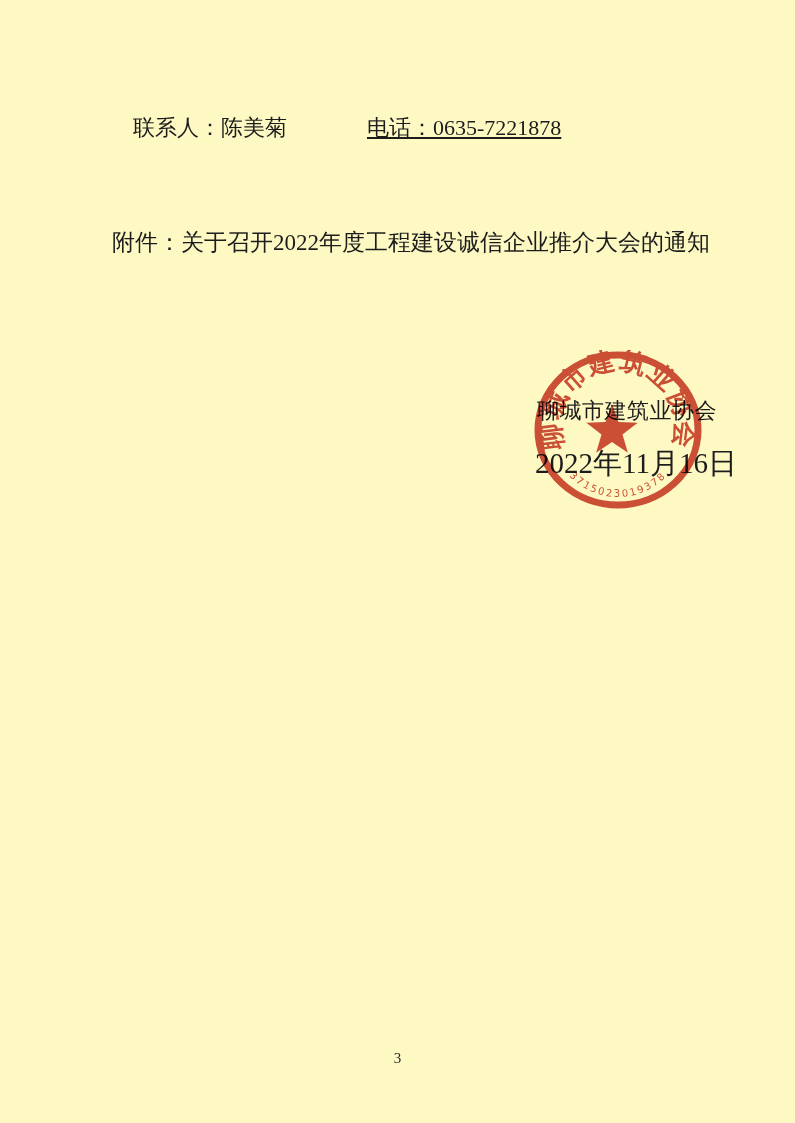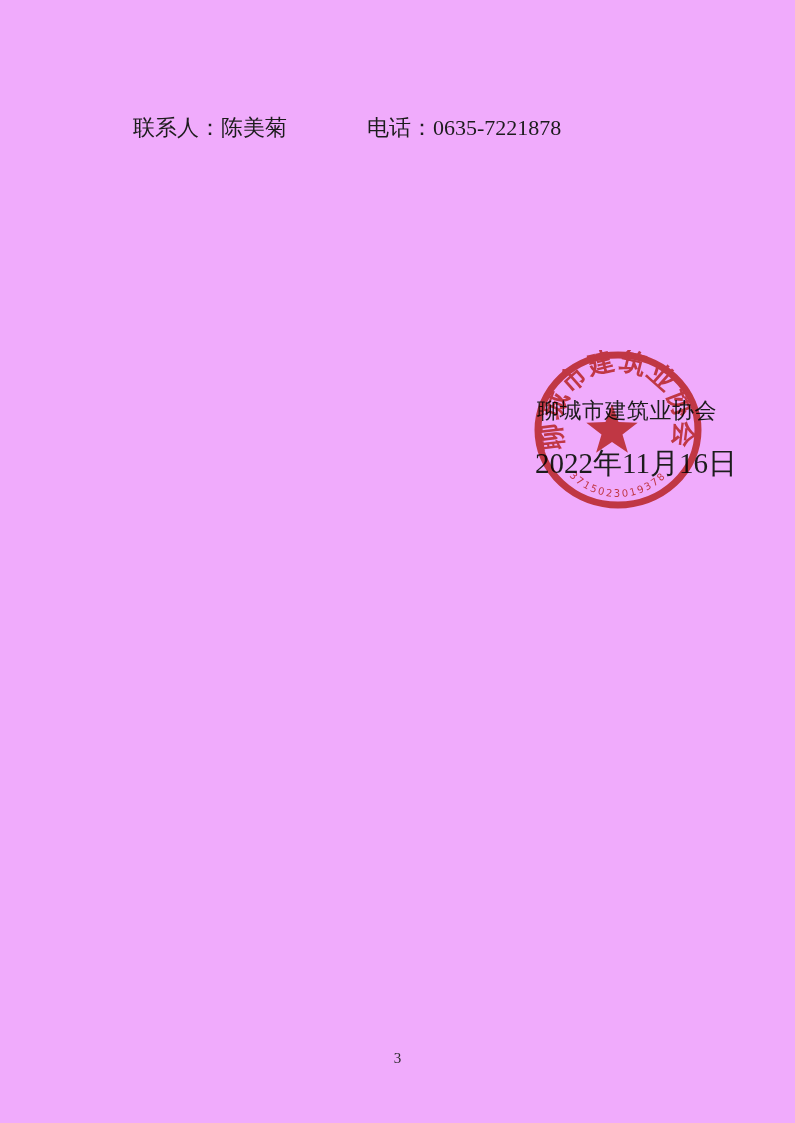--- a/index.html
+++ b/index.html
@@ -5,24 +5,24 @@
   :root { --seal-color: #c5392b; --ink: #1c1c1c; }
   * { margin: 0; padding: 0; box-sizing: border-box; }
   html, body { width: 795px; height: 1123px; }
   body {
     background: #ffffff;
     font-family: "Liberation Serif", "DejaVu Serif", serif;
     color: var(--ink);
     position: relative;
     overflow: hidden;
   }
-  .page { position: absolute; inset: 0; background: #f0abfc; padding-left: 41px; }
+  .page { position: absolute; inset: 0; background: #fef9c3; padding-left: 41px; }
   .txt { position: absolute; white-space: nowrap; color: var(--ink); }
   .contact-person { left: 133px; top: 113px; font-size: 22px; }
-  .contact-phone  { left: 367px; top: 113px; font-size: 22px; }
+  .contact-phone  { left: 367px; top: 113px; font-size: 22px; text-decoration: underline; }
   .email-line     { left: 133px; top: 161px; font-size: 22px; }
   .attachment-line{ left: 112px; top: 227px; font-size: 23px; }
   .org-name       { left: 537px; top: 396px; font-size: 22px; letter-spacing: 0.5px; }
   .sig-date       { left: 535px; top: 444px; font-size: 29px; }
   .footer-pagenum {
     position: absolute; left: 0; right: 0; top: 1050px;
     text-align: center; font-size: 15px; color: #2a2a2a;
   }
   .seal {
     position: absolute; left: 530px; top: 350px;
@@ -40,20 +40,21 @@
 </style>
 </head>
 <body>
 
 <div class="page">
 
   <span class="txt contact-person">联系人：陈美菊</span>
   <span class="txt contact-phone">电话：0635-7221878</span>
 
 
+  <span class="txt attachment-line">附件：关于召开2022年度工程建设诚信企业推介大会的通知</span>
 
   <span class="txt org-name">聊城市建筑业协会</span>
   <span class="txt sig-date">2022年11月16日</span>
 
   <svg class="seal" viewBox="0 0 180 170" xmlns="http://www.w3.org/2000/svg">
     <defs>
       <path id="arcTop" d="M 40.2,110.0 A 58,58 0 1 1 136.2,110.0" fill="none"></path>
       <path id="arcBottom" d="M 30.0,113.5 A 67,67 0 0 0 146.0,113.5" fill="none"></path>
     </defs>
     <ellipse class="ring" cx="88" cy="80" rx="80" ry="75"></ellipse>

